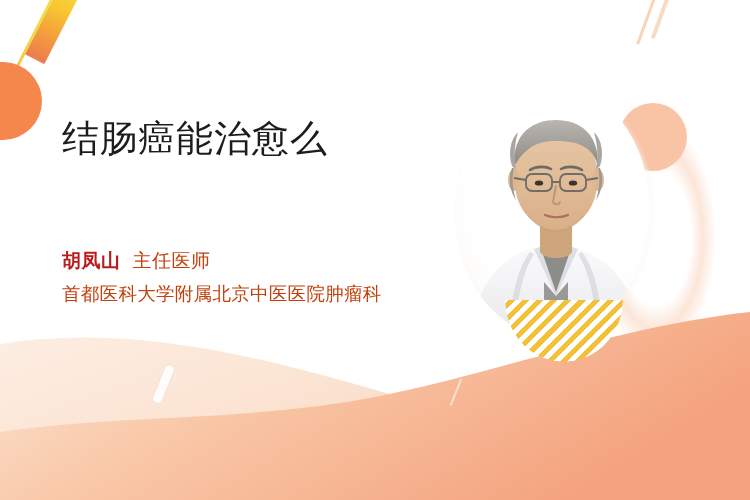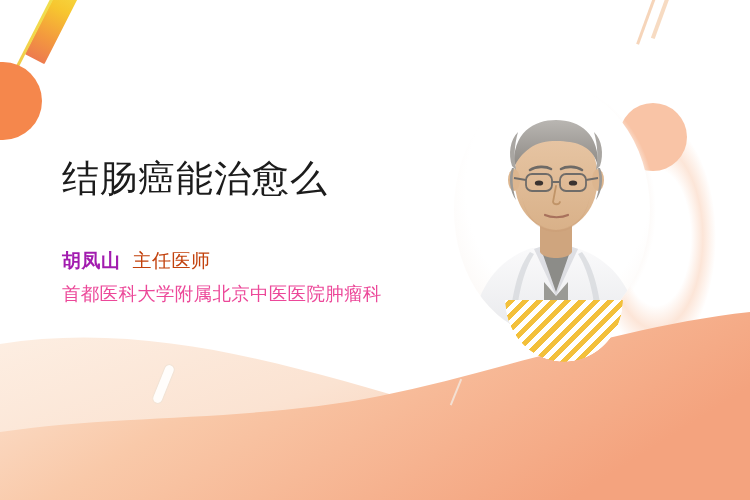--- a/index.html
+++ b/index.html
@@ -135,45 +135,44 @@
 
   
   #title {
     position: absolute;
     left: 62px; top: 114px;
     font-size: 37px;
     font-weight: 400;
     letter-spacing: 1px;
     color: #1c1c1c;
     white-space: nowrap;
-    margin-top: 40px;
   }
   #doctor-block {
     position: absolute;
     left: 62px; top: 247px;
     width: 340px;
   }
   #doctor-line1 {
     font-size: 19px;
     line-height: 28px;
     white-space: nowrap;
   }
   #doctor-name {
-    color: #a21caf;
+    color: #b91c1c;
     font-weight: 700;
     letter-spacing: .5px;
   }
   #doctor-rank {
     color: #c2410c;
     font-weight: 400;
     margin-left: 12px;
     letter-spacing: .5px;
   }
   #doctor-affiliation {
-    color: #ec4899;
+    color: #c2410c;
     font-size: 18.5px;
     line-height: 26px;
     font-weight: 400;
     letter-spacing: .3px;
     margin-top: 6px;
     max-width: 330px;
   }
 </style>
 </head>
 <body>

